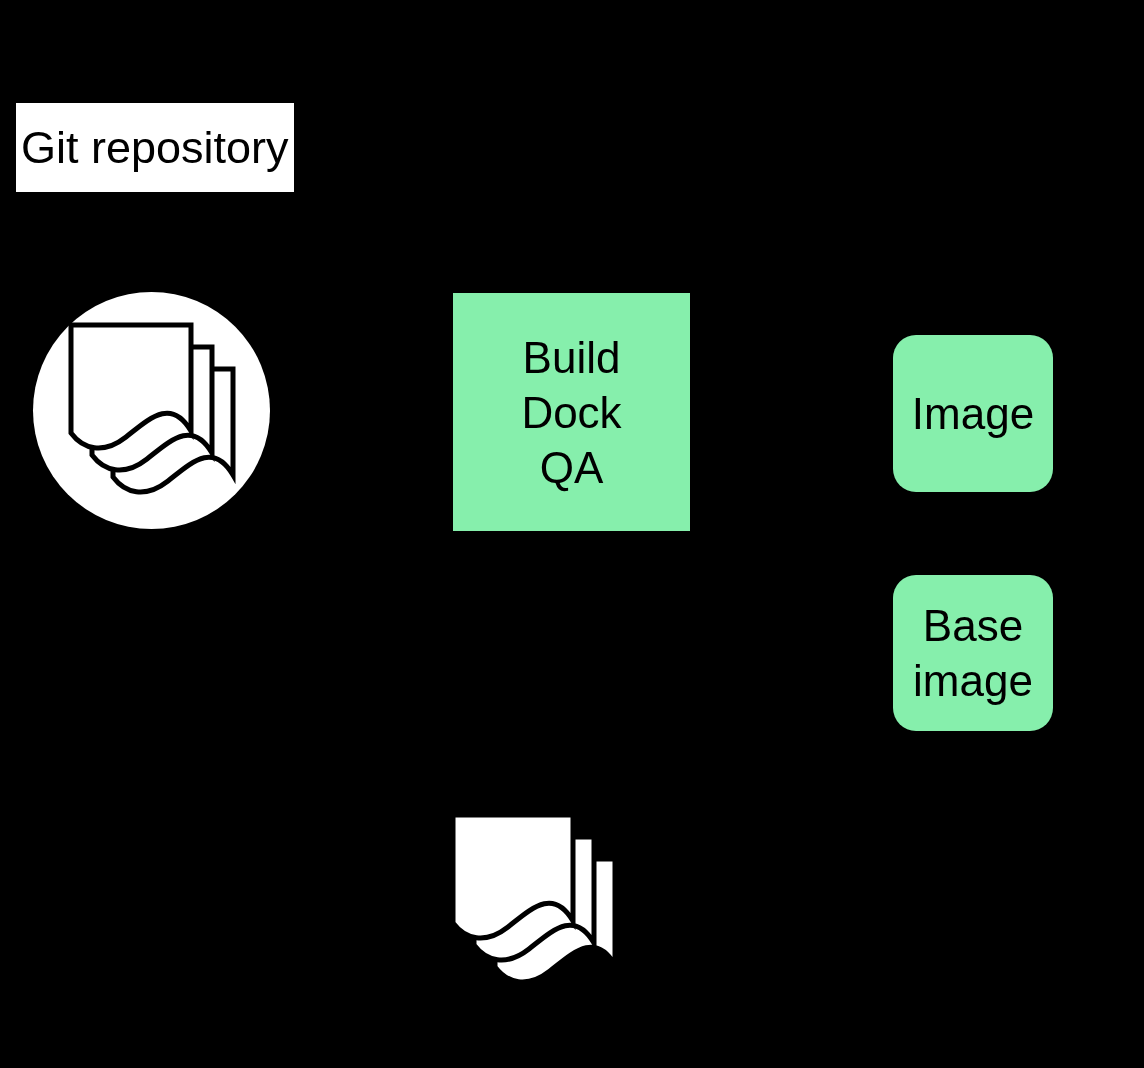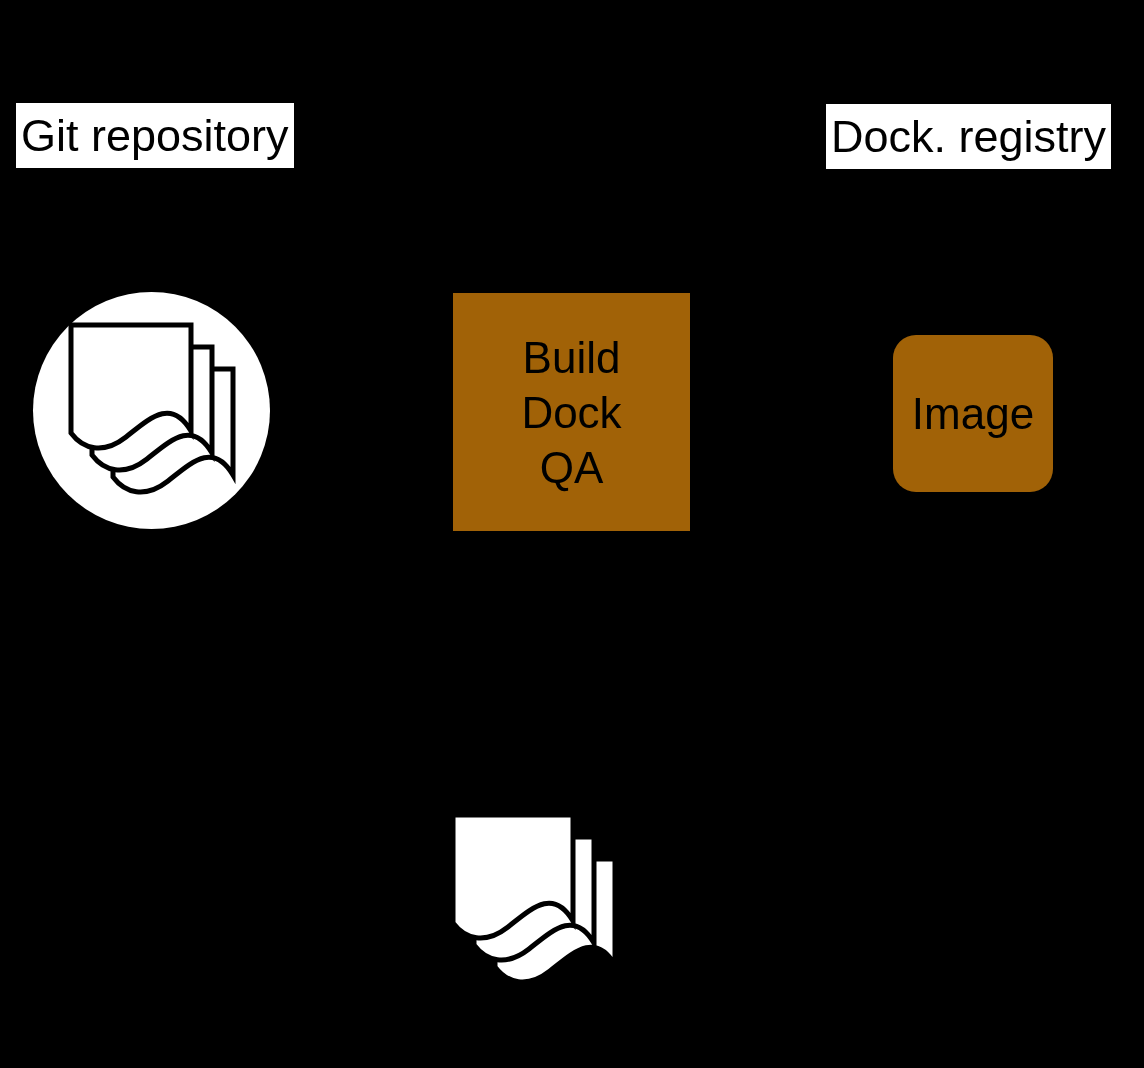--- a/index.html
+++ b/index.html
@@ -10,38 +10,38 @@
     background: #000;
     overflow: hidden;
     font-family: "Liberation Sans", sans-serif;
   }
   .lbl {
     position: absolute;
     background: #fff;
     color: #000;
     font-size: 45px;
     line-height: 57px;
-    padding: 4px 5px;
+    padding: 16px 5px;
     white-space: nowrap;
   }
   #lbl-git  { left: 16px;  top: 103px; }
   #lbl-dock { left: 826px; top: 104px; }
   .circle {
     position: absolute;
     left: 33px; top: 292px;
     width: 237px; height: 237px;
     border-radius: 50%;
     background: #fff;
   }
   .doc-icon { position: absolute; width: 168px; height: 182px; display: block; }
   .doc-icon.in-circle { left: 35px; top: 30px; }
   #bottom-icon { left: 450px; top: 812px; }
   .box {
     position: absolute;
-    background: #a16207;
+    background: #86efac;
     color: #000;
     display: flex;
     flex-direction: column;
     align-items: center;
     justify-content: center;
     text-align: center;
   }
   #build-box { left: 453px; top: 293px; width: 237px; height: 238px;
                font-size: 44px; line-height: 55px; }
   #image-box { left: 893px; top: 335px; width: 160px; height: 157px;
@@ -60,36 +60,39 @@
       <g id="docstack" fill="#ffffff" stroke="#000000" stroke-width="5">
         <path transform="translate(42,44)" d="M0,0 H120 V106 C100,72 78,94 55,112 C32,130 12,124 0,108 Z"></path>
         <path transform="translate(21,22)" d="M0,0 H120 V106 C100,72 78,94 55,112 C32,130 12,124 0,108 Z"></path>
         <path d="M0,0 H120 V106 C100,72 78,94 55,112 C32,130 12,124 0,108 Z"></path>
       </g>
     </defs>
   </svg>
 
   <div class="lbl" id="lbl-git">Git repository</div>
 
-  <div class="lbl" id="lbl-dock">Dock. registry</div>
 
   <div class="circle">
     <svg class="doc-icon in-circle" viewBox="-3 -3 168 182">
       <use href="#docstack"></use>
     </svg>
   </div>
 
   <div class="box" id="build-box">
     <span class="line">Build</span>
     <span class="line">Dock</span>
     <span class="line">QA</span>
   </div>
 
   <div class="box" id="image-box">
     <span class="line">Image</span>
   </div>
 
+  <div class="box" id="base-box">
+    <span class="line">Base</span>
+    <span class="line">image</span>
+  </div>
 
   <svg class="doc-icon" id="bottom-icon" viewBox="-3 -3 168 182">
     <use href="#docstack"></use>
   </svg>
 
 </div>
 
 </body></html>

